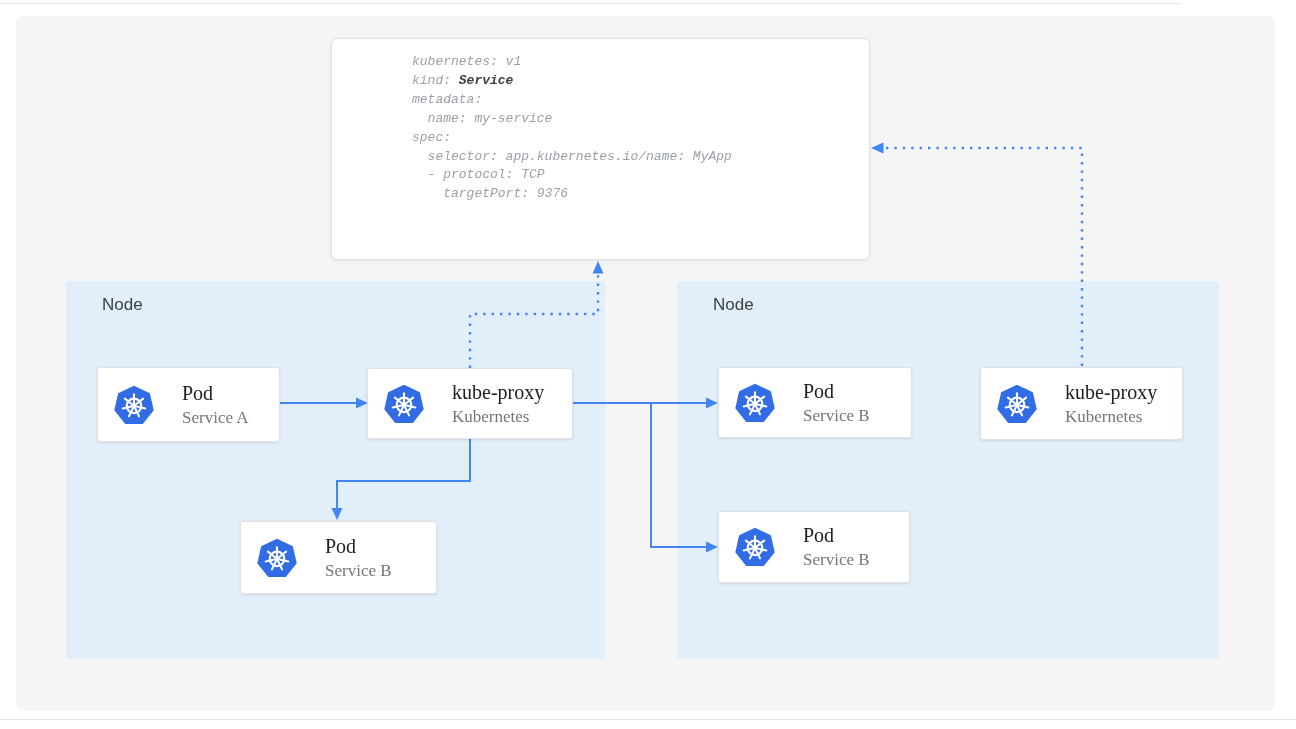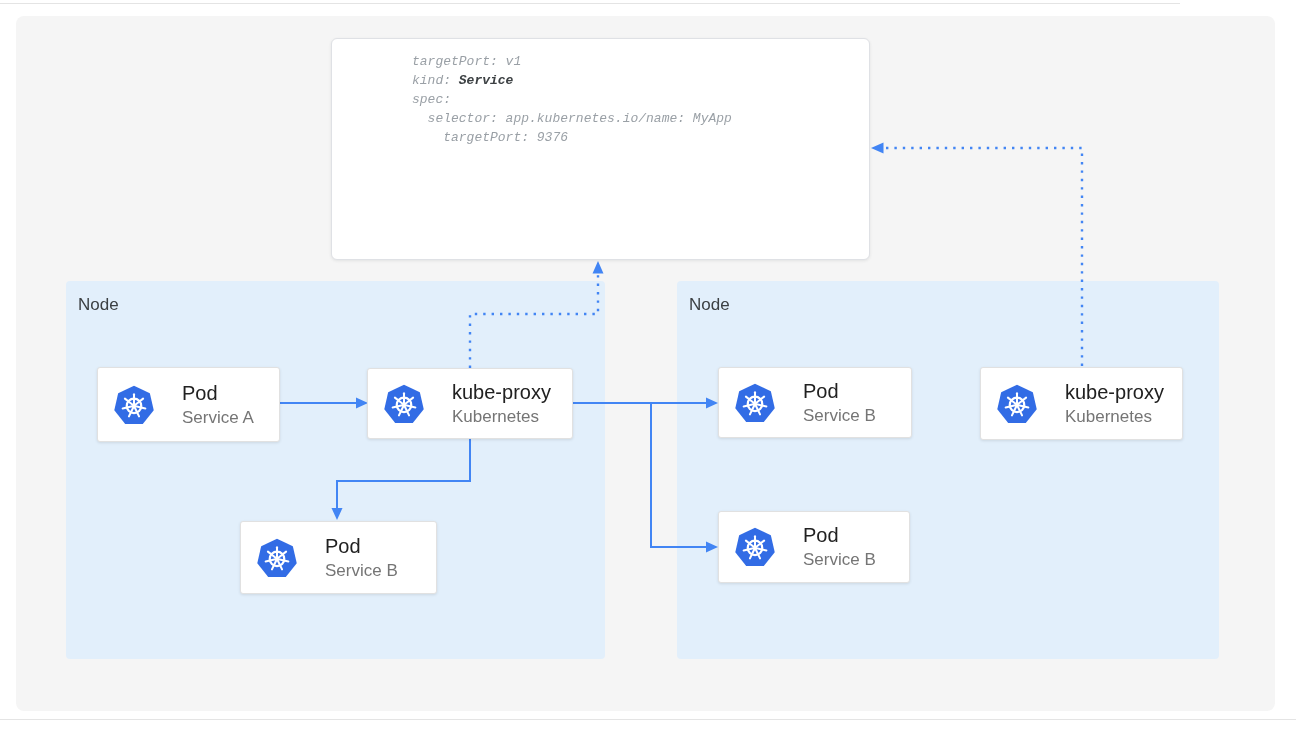--- a/index.html
+++ b/index.html
@@ -14,21 +14,21 @@
     position:absolute;left:16px;top:16px;width:1259px;height:695px;
     background:#f5f5f5;border-radius:8px;
   }
   
   .node{
     position:absolute;top:281px;height:378px;background:#e2effb;border-radius:4px;
   }
   .node-left{left:66px;width:539px;}
   .node-right{left:677px;width:542px;}
   .node-label{
-    position:absolute;left:12px;top:14px;font-size:17px;color:#3c4043;
+    position:absolute;left:36px;top:14px;font-size:17px;color:#3c4043;
   }
   
   .yaml-box{
     position:absolute;left:331px;top:38px;width:539px;height:222px;
     box-sizing:border-box;background:#ffffff;border:1px solid #dfe1e5;border-radius:6px;
     box-shadow:0 1px 3px rgba(60,64,67,.10);
     padding:14px 0 0 80px;overflow:hidden;
   }
   .yaml-line{
     font-family:"Liberation Mono","DejaVu Sans Mono",monospace;
@@ -37,21 +37,21 @@
   }
   .yaml-line b{font-weight:bold;color:#3c4043;margin-top:41px;}
   
   .card{
     position:absolute;box-sizing:border-box;background:#ffffff;
     border:1px solid #e1e1e1;border-radius:3px;
     box-shadow:0 1px 3px rgba(0,0,0,.10);
     display:flex;align-items:center;padding-left:14px;
   }
   .k8s-icon{width:44px;height:44px;flex:none;}
-  .card-text{margin-left:26px;}
+  .card-text{margin-left:26px;font-family:Liberation Serif, serif;}
   .card-title{font-size:20px;line-height:22px;color:#212121;}
   .card-subtitle{font-size:17px;line-height:20px;color:#757575;margin-top:4px;}
   .card-pod-a{left:97px;top:367px;width:183px;height:75px;}
   .card-kproxy-l{left:367px;top:368px;width:206px;height:71px;}
   .card-pod-b-bl{left:240px;top:521px;width:197px;height:73px;}
   .card-pod-b-tr{left:718px;top:367px;width:194px;height:71px;}
   .card-pod-b-br{left:718px;top:511px;width:192px;height:72px;}
   .card-kproxy-r{left:980px;top:367px;width:203px;height:73px;}
   
   .edges{position:absolute;left:0;top:0;width:1296px;height:729px;pointer-events:none;}
@@ -122,24 +122,27 @@
       <polygon points="598,261 592.5,273.5 603.5,273.5" fill="#4285f4"></polygon>
     </g>
 
     <g>
       <polyline class="edge-dotted" points="1082,366 1082,148 884,148" stroke="#4285f4"></polyline>
       <polygon points="871,148 883.5,142.5 883.5,153.5" fill="#4285f4"></polygon>
     </g>
   </svg>
 
   <div class="yaml-box">
-    <div class="yaml-line"><span>targetPort: v1</span><b></b><span></span><b></b></div>
+    <div class="yaml-line"><span>kubernetes: v1</span><b></b><span></span><b></b></div>
     <div class="yaml-line"><span>kind: </span><b>Service</b><span></span><b></b></div>
+    <div class="yaml-line"><span>metadata:</span><b></b><span></span><b></b></div>
+    <div class="yaml-line"><span>  name: my-service</span><b></b><span></span><b></b></div>
     <div class="yaml-line"><span>spec:</span><b></b><span></span><b></b></div>
     <div class="yaml-line"><span>  selector: app.kubernetes.io/name: MyApp</span><b></b><span></span><b></b></div>
+    <div class="yaml-line"><span>  - protocol: TCP</span><b></b><span></span><b></b></div>
     <div class="yaml-line"><span>    targetPort: 9376</span><b></b><span></span><b></b></div>
   </div>
 
   <div class="card card-pod-a">
     <svg class="k8s-icon" viewBox="0 0 100 100">
         <use href="#k8s-logo" xlink:href="#k8s-logo"></use>
       </svg>
     <div class="card-text">
       <div class="card-title">Pod</div>
       <div class="card-subtitle">Service A</div>

